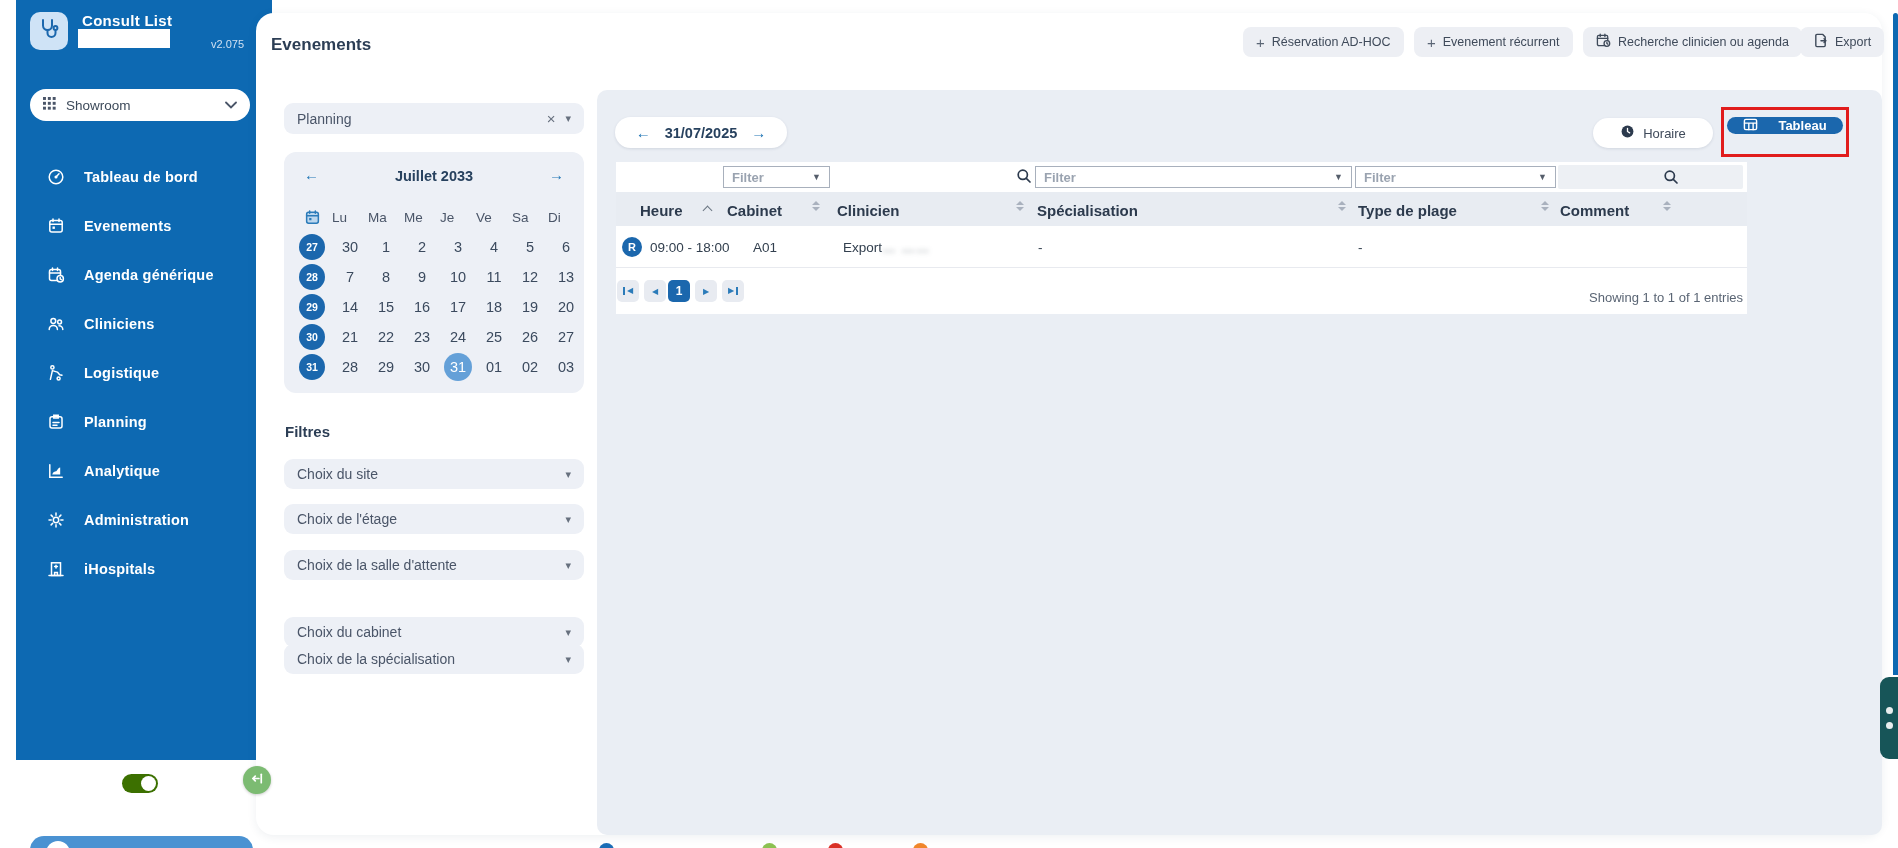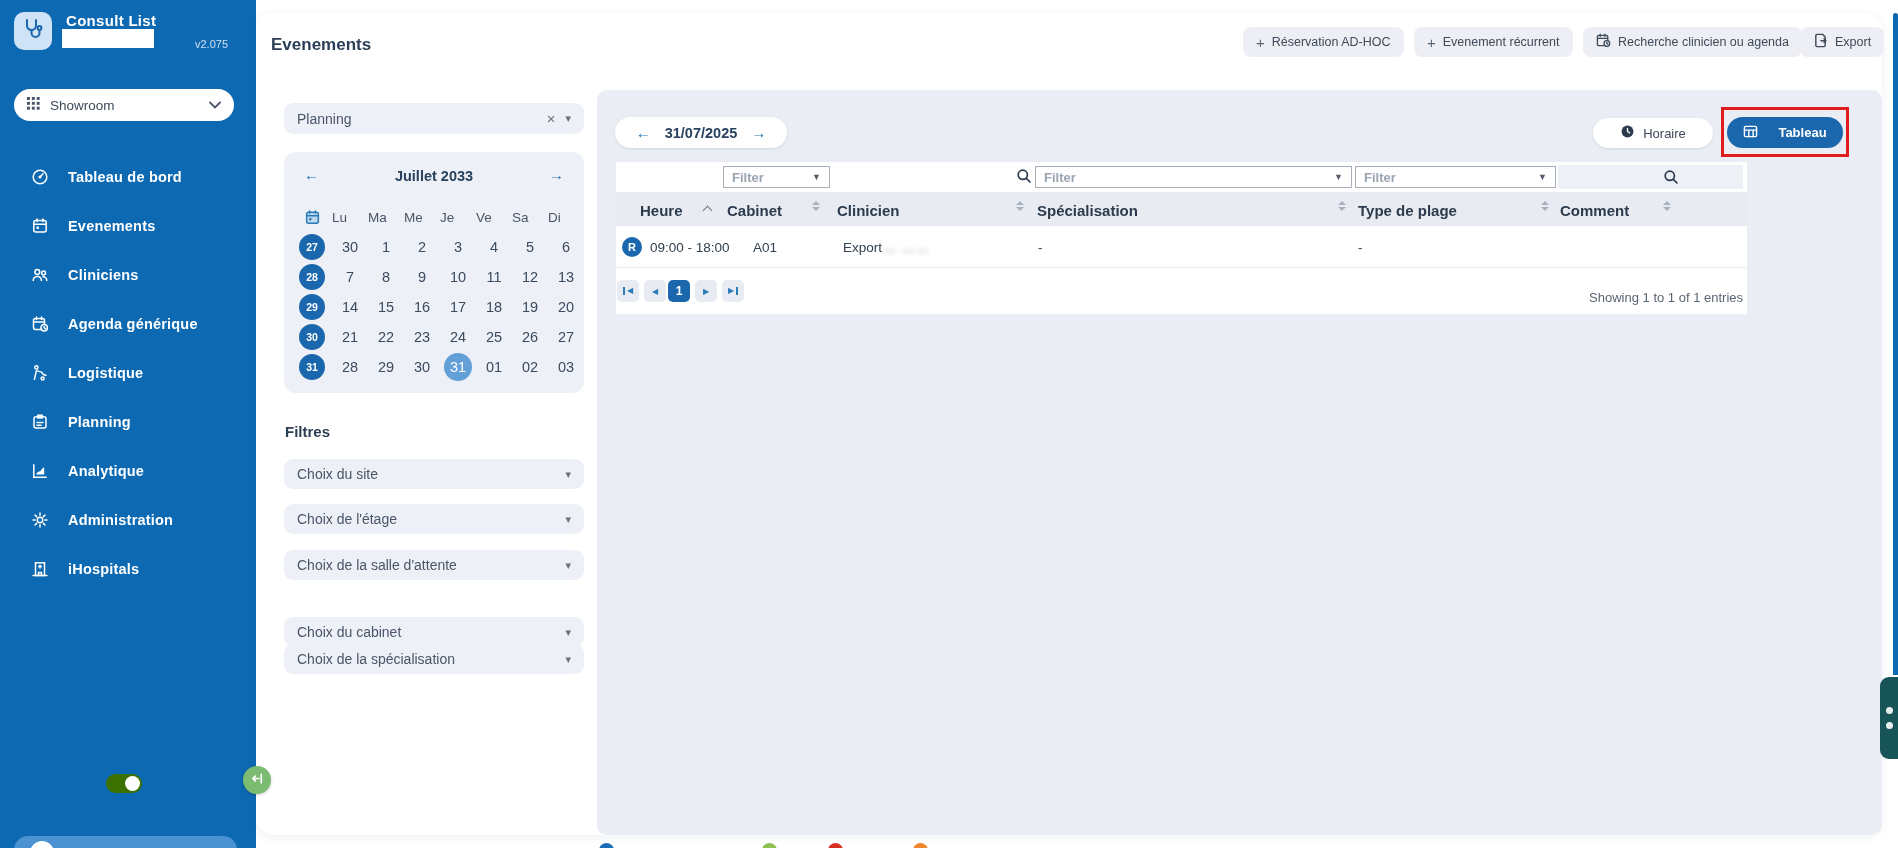--- a/index.html
+++ b/index.html
@@ -1,19 +1,19 @@
 <!DOCTYPE html>
 <html><head>
 <meta charset="utf-8">
 <style>
   *{box-sizing:border-box;margin:0;padding:0}
   html,body{width:1898px;height:848px;overflow:hidden;background:#fff;
     font-family:"Liberation Sans",sans-serif;position:relative}
   
-  .sidebar{position:absolute;left:0;top:0;width:256px;height:848px;background:#0d69b2}
+  .sidebar{position:absolute;left:16px;top:0;width:256px;height:760px;background:#0d69b2}
   .logo-tile{position:absolute;left:14px;top:12px;width:38px;height:38px;border-radius:10px;
     background:#cfe3f6;display:flex;align-items:center;justify-content:center}
   .app-name{position:absolute;left:66px;top:12px;font-size:15px;font-weight:bold;color:#fff;letter-spacing:.3px}
   .redaction{position:absolute;left:62px;top:29px;width:92px;height:19px;background:#fff}
   .app-version{position:absolute;left:195px;top:38px;font-size:11px;color:#cfe0f2}
   .workspace{position:absolute;left:14px;top:89px;width:220px;height:32px;background:#fff;border-radius:16px;
     display:flex;align-items:center;padding:0 13px;gap:10px;cursor:pointer}
   .workspace .ws-label{font-size:13.5px;color:#3d4a5a}
   .workspace .ws-caret{margin-left:auto;display:flex}
   .nav{position:absolute;left:0;top:152px;width:256px}
@@ -61,21 +61,21 @@
   .filter-select .caret-dn{margin-left:auto}
   
   .right-panel{position:absolute;left:341px;top:77px;width:1285px;height:745px;background:#eaeef4;border-radius:10px}
   .date-pill{position:absolute;left:18px;top:27px;width:172px;height:31px;background:#fff;border-radius:16px;
     display:flex;align-items:center;justify-content:center;gap:14px;box-shadow:0 1px 3px rgba(30,50,80,.12)}
   .date-pill .arr{font-size:15px;font-weight:bold;color:#2176b5;cursor:pointer}
   .date-pill .dval{font-size:14.5px;font-weight:bold;color:#27415e}
   .horaire-btn{position:absolute;left:996px;top:28px;width:120px;height:30px;background:#fff;border:none;border-radius:16px;
     display:flex;align-items:center;justify-content:center;gap:8px;font-size:13px;color:#3f4a5a;font-family:inherit;
     cursor:pointer;box-shadow:0 1px 3px rgba(30,50,80,.12)}
-  .tableau-btn{position:absolute;left:1130px;top:27px;width:116px;height:31px;background:#1b67ad;border:none;border-radius:16px;
+  .tableau-btn{position:absolute;left:1130px;top:27px;width:116px;height:17px;background:#1b67ad;border:none;border-radius:16px;
     display:flex;align-items:center;justify-content:center;gap:20px;font-size:13px;font-weight:bold;color:#fff;
     font-family:inherit;cursor:pointer}
   .red-annotation{position:absolute;left:1124px;top:17px;width:128px;height:50px;border:3px solid #e11c1c;pointer-events:none}
   .table-block{position:absolute;left:19px;top:72px;width:1131px;height:136px;background:#fff}
   .filter-row{position:relative;height:30px;background:#fff}
   .filter-dd{position:absolute;top:4px;height:22px;background:#fff;border:1px solid #a8b0bc;
     display:flex;align-items:center;padding:0 8px;font-size:13px;font-weight:bold;color:#9aa3b0;cursor:pointer}
   .filter-dd .dd-caret{margin-left:auto;font-size:9px;color:#555e6b}
   .dd-a{left:107px;width:107px}.dd-b{left:419px;width:317px}.dd-c{left:739px;width:201px}
   .search-left{position:absolute;left:400px;top:6px}
@@ -163,38 +163,38 @@
           <rect x="2.8" y="3.5" width="12.4" height="11.5" rx="2"></rect>
             <path d="M2.8 7.2h12.4M6 2v2.6M12 2v2.6"></path>
           <rect x="5.5" y="9.5" width="2.4" height="2.4" fill="#fff" stroke="none"></rect>
           </svg>
       </span>
       <span class="nav-label">Evenements</span>
     </div>
     <div class="nav-item">
       <span class="nav-icon">
         <svg width="18" height="18" viewBox="0 0 18 18" fill="none" stroke="#fff" stroke-width="1.5" stroke-linecap="round">
+          <rect x="2.5" y="3.5" width="11" height="11" rx="2"></rect>
+            <path d="M2.5 7h11M5.5 2v2.6M10.5 2v2.6"></path>
+          <circle cx="13.2" cy="12.8" r="3.2" fill="#0d69b2"></circle>
+            <path d="M13.2 11.4v1.5l1.1.7"></path>
+          </svg>
+      </span>
+      <span class="nav-label">Agenda générique</span>
+    </div>
+    <div class="nav-item">
+      <span class="nav-icon">
+        <svg width="18" height="18" viewBox="0 0 18 18" fill="none" stroke="#fff" stroke-width="1.5" stroke-linecap="round">
           <circle cx="6.3" cy="6" r="2.4"></circle>
             <path d="M2.2 14.5c0-2.3 1.8-4.1 4.1-4.1s4.1 1.8 4.1 4.1"></path>
           <circle cx="12.6" cy="7" r="1.9"></circle>
             <path d="M12 10.8c2.1 0 3.8 1.6 3.8 3.7"></path>
           </svg>
       </span>
       <span class="nav-label">Cliniciens</span>
-    </div>
-    <div class="nav-item">
-      <span class="nav-icon">
-        <svg width="18" height="18" viewBox="0 0 18 18" fill="none" stroke="#fff" stroke-width="1.5" stroke-linecap="round">
-          <rect x="2.5" y="3.5" width="11" height="11" rx="2"></rect>
-            <path d="M2.5 7h11M5.5 2v2.6M10.5 2v2.6"></path>
-          <circle cx="13.2" cy="12.8" r="3.2" fill="#0d69b2"></circle>
-            <path d="M13.2 11.4v1.5l1.1.7"></path>
-          </svg>
-      </span>
-      <span class="nav-label">Agenda générique</span>
     </div>
     <div class="nav-item">
       <span class="nav-icon">
         <svg width="18" height="18" viewBox="0 0 18 18" fill="none" stroke="#fff" stroke-width="1.5" stroke-linecap="round" stroke-linejoin="round">
           <circle cx="5.4" cy="3.4" r="1.6"></circle>
             <path d="M3.4 15.3l2-8.7 5 1.5 2.3 2.6 2.3.5"></path>
             <circle cx="11.6" cy="14.6" r="1.5"></circle>
           </svg>
       </span>
       <span class="nav-label">Logistique</span>

